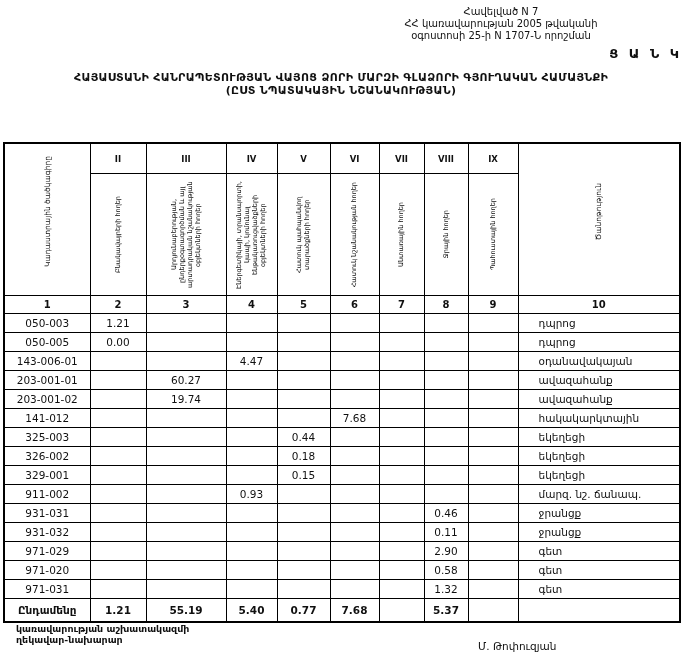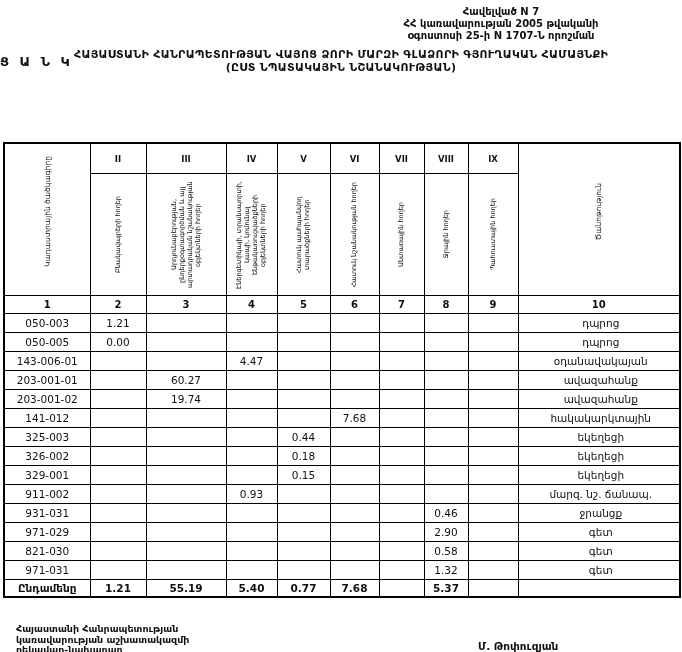--- a/index.html
+++ b/index.html
@@ -6,28 +6,28 @@
   html,body { width:682px; height:652px; }
   body {
     position:relative;
     background:#ffffff;
     color:#101010;
     font-family:"DejaVu Sans", sans-serif;
     overflow:hidden;
   }
   .appendix {
     position:absolute; top:6px; left:336px; width:330px;
-    text-align:center; font-size:10px; font-weight:700; line-height:12px;
+    text-align:center; font-size:10px; font-weight:400; line-height:12px;
   }
   .doc-title {
-    position:absolute; top:54px; left:0; width:100%;
-    text-align:left; font-size:13px; font-weight:700; letter-spacing:3px;
+    position:absolute; top:46px; left:0; width:100%;
+    text-align:right; font-size:13px; font-weight:700; letter-spacing:3px;
   }
   .title-block {
-    position:absolute; top:48px; left:0; width:100%;
+    position:absolute; top:71px; left:0; width:100%;
     text-align:center; font-weight:700; font-size:11px; line-height:13px; letter-spacing:0.3px;
   }
   table.lands {
     position:absolute; top:142px; left:3px; width:676px;
     border-collapse:collapse; table-layout:fixed;
     border:2px solid #000;
   }
   .lands th, .lands td { border:1px solid #000; padding:0; }
   tr.header-row th { vertical-align:top; height:137px; font-weight:400; }
   .numeral {
@@ -37,29 +37,29 @@
   }
   .rot-wrap { height:121px; display:flex; align-items:center; justify-content:center; overflow:hidden; }
   .rot-full { height:135px; display:flex; align-items:center; justify-content:center; overflow:hidden; }
   .rot {
     writing-mode:vertical-rl; transform:rotate(180deg);
     font-size:6.5px; line-height:1.25; max-height:116px; text-align:center;
   }
   .rot-full .rot { max-height:130px; font-size:7.5px; }
   tr.numbers-row th { height:18px; font-size:10px; font-weight:700; text-align:center; }
   tbody td { height:19px; font-size:10.5px; text-align:center; vertical-align:middle; }
-  tbody td.note { text-align:center; padding-left:4px; }
-  tbody tr.total-row td { font-weight:700; height:17px; }
+  tbody td.note { text-align:left; padding-left:20px; }
+  tbody tr.total-row td { font-weight:700; height:23px; }
   .footer-left {
     position:absolute; top:624px; left:16px;
     font-size:9.5px; font-weight:700; line-height:10.5px;
   }
   .signature {
     position:absolute; top:640px; left:478px;
-    font-size:10.5px; font-weight:700;
+    font-size:10.5px; font-weight:400;
   }
 </style>
 </head>
 <body>
 
 <div class="appendix">
   <div>Հավելված N 7</div>
   <div>ՀՀ կառավարության 2005 թվականի</div>
   <div>օգոստոսի 25-ի N 1707-Ն որոշման</div>
 </div>
@@ -285,33 +285,45 @@
         <td></td>
         <td></td>
         <td></td>
         <td></td>
         <td></td>
         <td>0.46</td>
         <td></td>
         <td class="note">ջրանցք</td>
       </tr>
       <tr>
+        <td>931-032</td>
+        <td></td>
+        <td></td>
+        <td></td>
+        <td></td>
+        <td></td>
+        <td></td>
+        <td>0.11</td>
+        <td></td>
+        <td class="note">ջրանցք</td>
+      </tr>
+      <tr>
         <td>971-029</td>
         <td></td>
         <td></td>
         <td></td>
         <td></td>
         <td></td>
         <td></td>
         <td>2.90</td>
         <td></td>
         <td class="note">գետ</td>
       </tr>
       <tr>
-        <td>821-030</td>
+        <td>971-020</td>
         <td></td>
         <td></td>
         <td></td>
         <td></td>
         <td></td>
         <td></td>
         <td>0.58</td>
         <td></td>
         <td class="note">գետ</td>
       </tr>
@@ -336,18 +348,17 @@
         <td>7.68</td>
         <td></td>
         <td>5.37</td>
         <td></td>
         <td class="note"></td>
       </tr>
     </tbody>
 </table>
 
 <div class="footer-left">
-  <div>Հայաստանի Հանրապետության</div>
   <div>կառավարության աշխատակազմի</div>
   <div>ղեկավար-նախարար</div>
 </div>
 
 <div class="signature">Մ. Թոփուզյան</div>
 
 </body></html>

